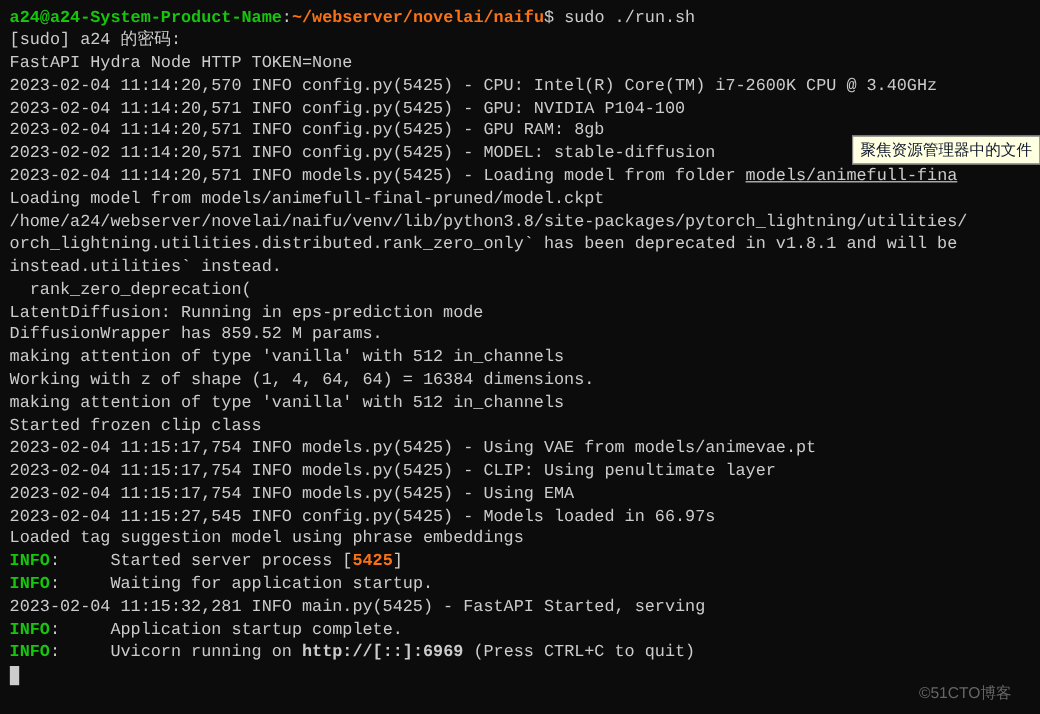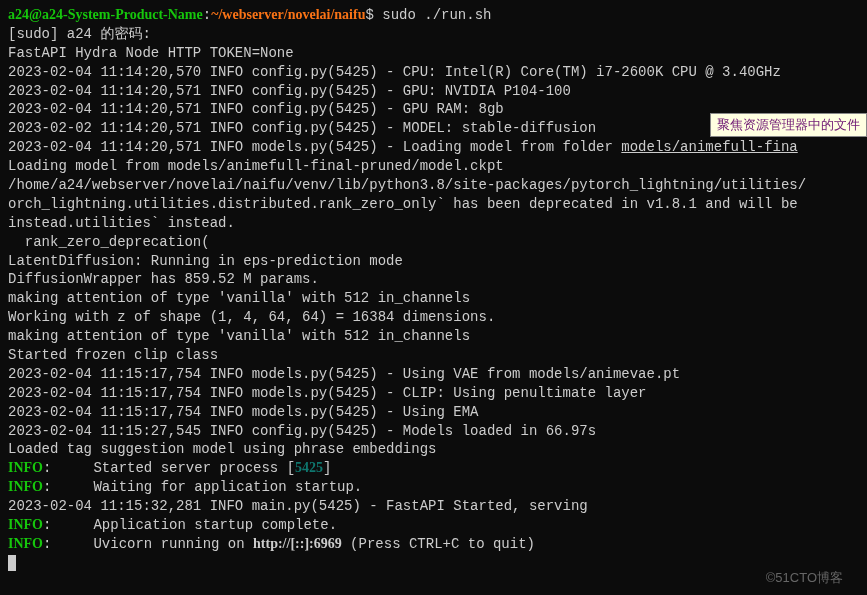--- a/index.html
+++ b/index.html
@@ -18,30 +18,30 @@
       height: 595px;
       overflow: hidden;
       position: relative;
     }
     .line {
       white-space: pre;
       overflow: hidden;
     }
     .green { color: #16c60c; }
     .blue { color: #f97316; }
-    .cyan { color: #0f766e; }
+    .cyan { color: #f97316; }
     .white { color: #cccccc; }
-    .bold { font-weight: bold; font-family: Liberation Serif, serif; }
+    .bold { font-weight: bold; }
     .underline { text-decoration: underline; }
     .tooltip {
       position: absolute;
       right: 0;
       top: 113px;
       background: #ffffe1;
-      color: #701a75;
+      color: #0f172a;
       border: 1px solid #888;
       padding: 2px 6px;
       font-size: 13px;
       font-family: sans-serif;
       white-space: nowrap;
       margin-left: 29px;
     }
     .watermark {
       position: absolute;
       right: 24px;

